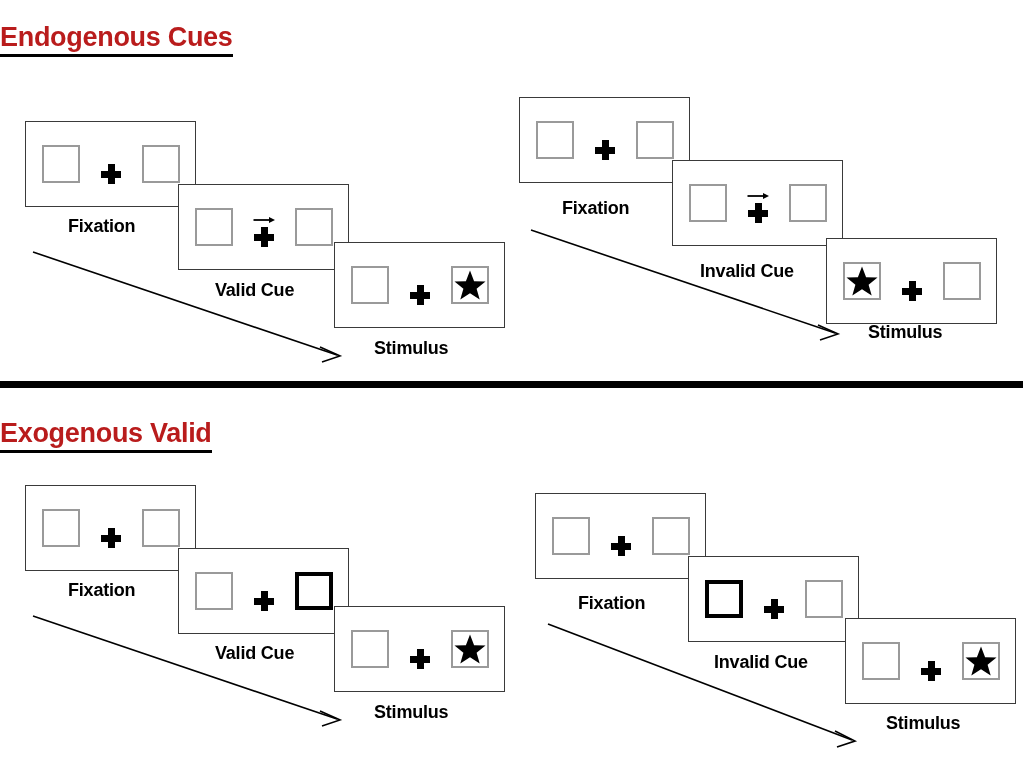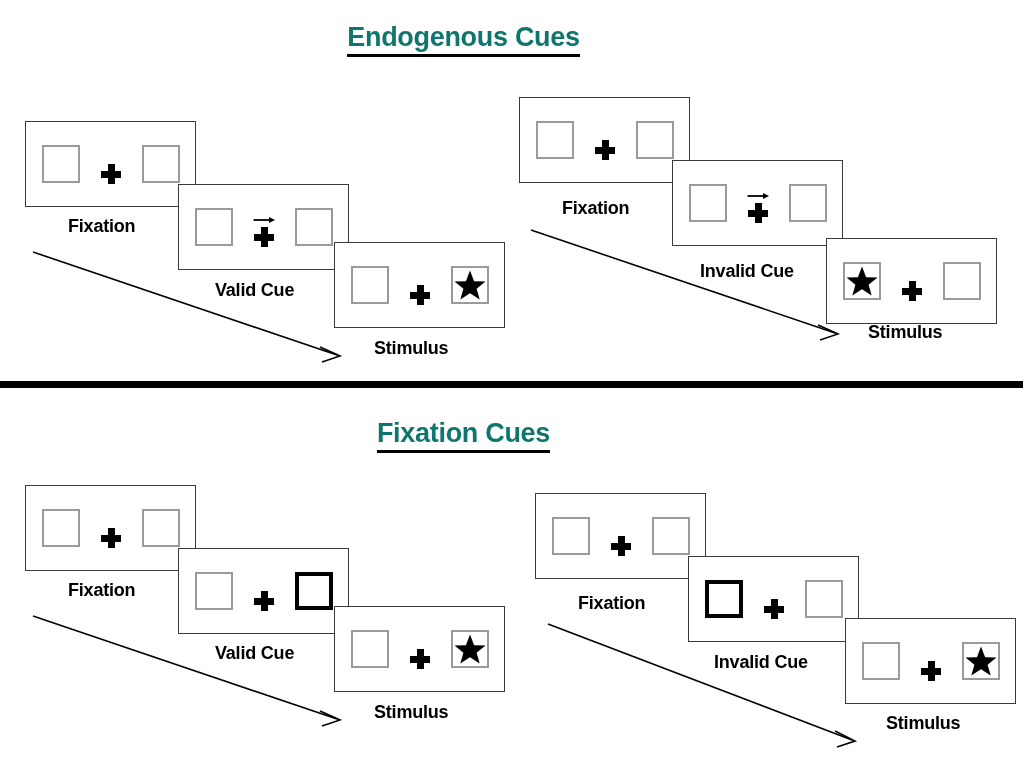--- a/index.html
+++ b/index.html
@@ -15,25 +15,24 @@
     overflow: hidden;
     font-family: "Liberation Sans", sans-serif;
     color: #000000;
   }
 
   
   .section-title {
     position: absolute;
     left: 0;
     width: 927px;
-    text-align: center;
     font-size: 27px;
     font-weight: bold;
     letter-spacing: -0.3px;
-    color: #0f766e;
+    color: #b91c1c;
   }
   .section-title span {
     border-bottom: 3px solid #000000;
     padding-bottom: 1px;
     display: inline-block;
   }
 
   
   .divider {
     position: absolute;
@@ -249,21 +248,21 @@
 <div class="flow-arrow" style="left:528px; top:226px;">
   <svg viewBox="0 0 320 120" width="320" height="120" aria-hidden="true">
     <line x1="3" y1="4" x2="307" y2="107" stroke="#000" stroke-width="1.6"></line>
     <polyline points="290,99 310,108 292,114" fill="none" stroke="#000" stroke-width="1.6"></polyline>
   </svg>
 </div>
 
 <div class="divider"></div>
 
 <div class="section-title" style="top:418px;">
-  <span>Fixation Cues</span>
+  <span>Exogenous Valid</span>
 </div>
 
 <div class="panel" style="left:25px; top:485px; width:171px; height:86px;">
   <div class="panel-inner">
     <div class="sq"></div>
     <div class="centre-col">
       <div class="arrow-spacer"></div>
       <div class="plus"></div>
     </div>
     <div class="sq"></div>

